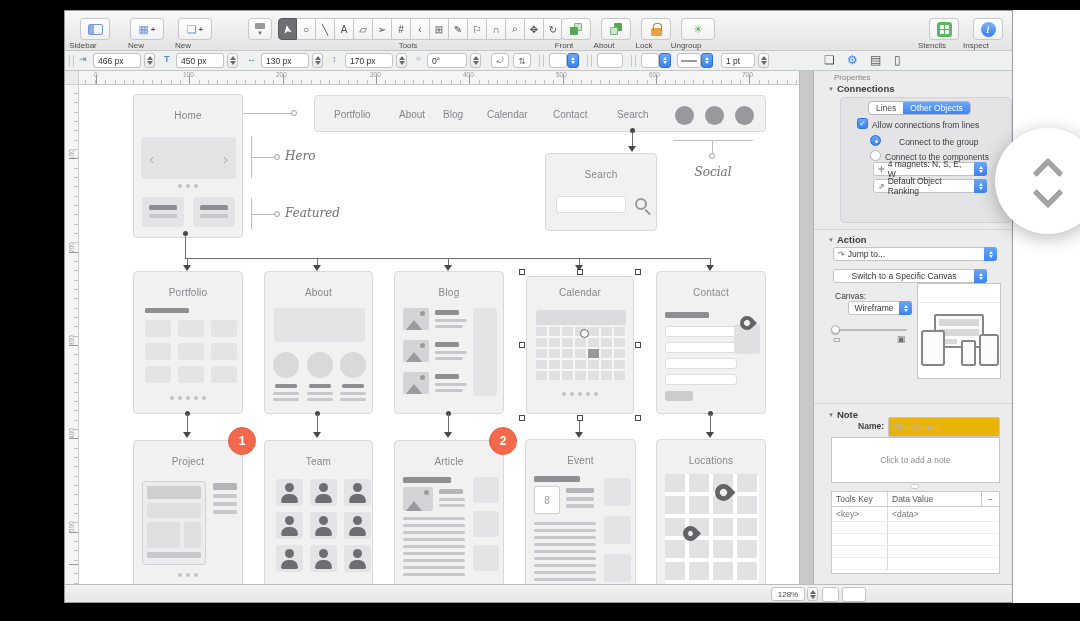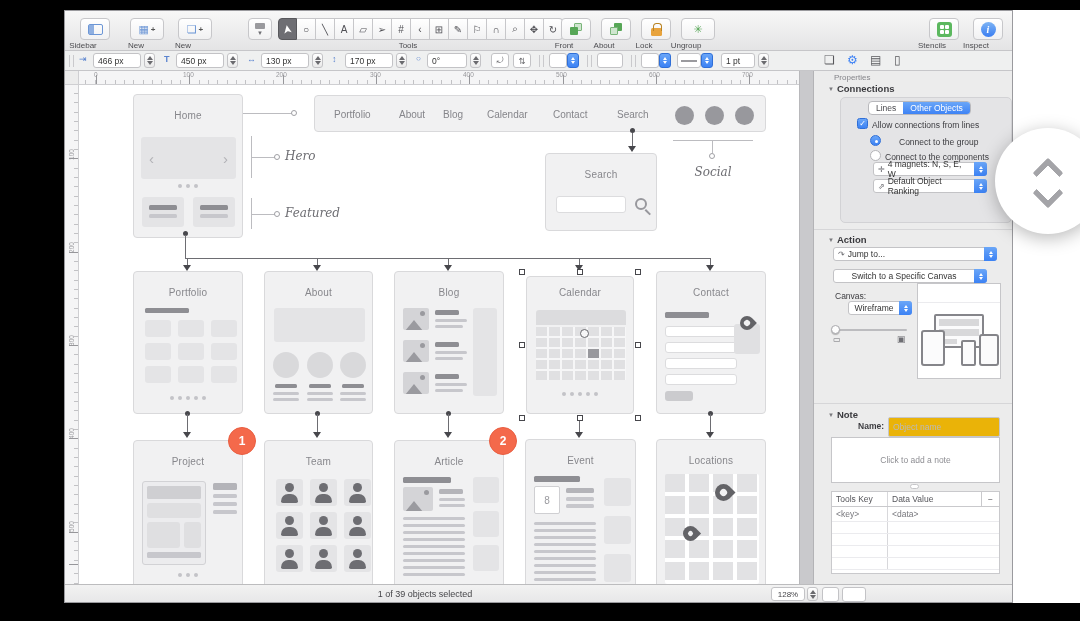--- a/index.html
+++ b/index.html
@@ -712,21 +712,20 @@
             <span class="tc2"></span>
           </div>
         <div class="trow empty">
             <span class="tc1"></span>
             <span class="tc2"></span>
           </div>
       </div>
     </div>
 
     <div class="statusbar">
-      <div style="position:absolute;left:180px;top:4px;width:360px;text-align:center">1 of 39 objects selected</div>
       <div class="zfield" style="left:706px;top:2px;width:34px">128%</div>
       <div class="st" style="left:742px;top:2px;height:14px">
           <b class="u"></b>
           <b class="d"></b>
         </div>
       <div class="sbox" style="left:757px;top:2px;width:17px;height:15px"></div>
       <div class="sbox" style="left:777px;top:2px;width:24px;height:15px"></div>
     </div>
   </div>
 

